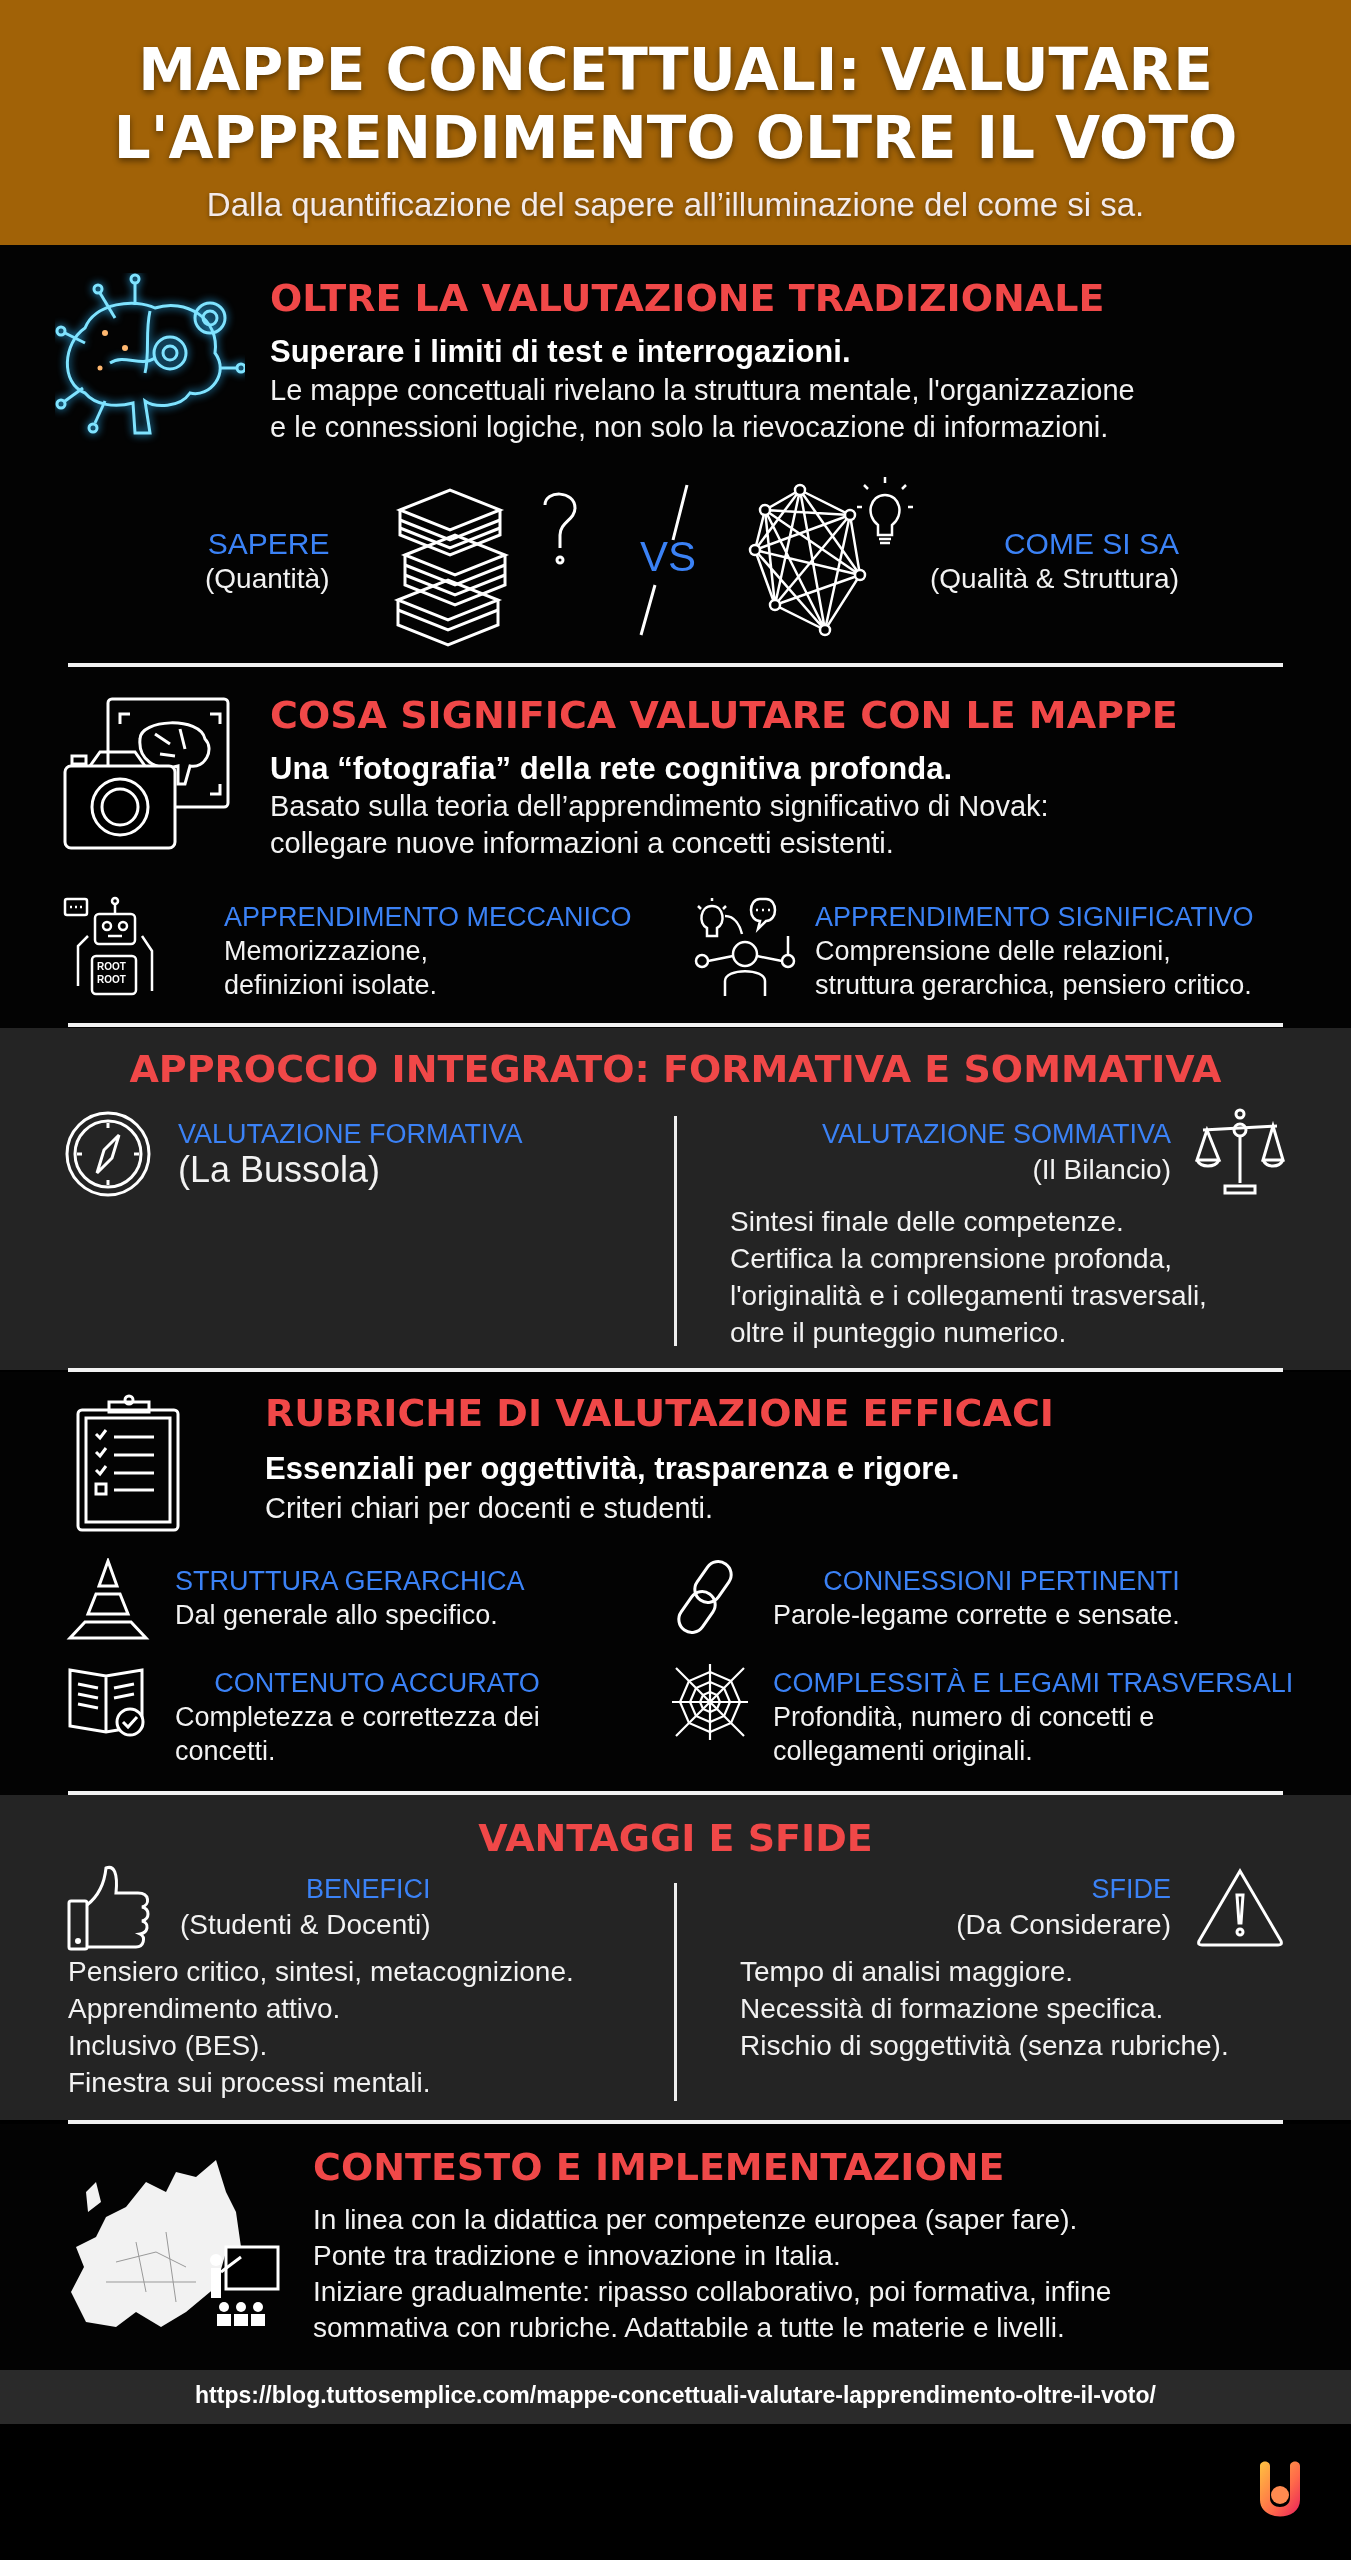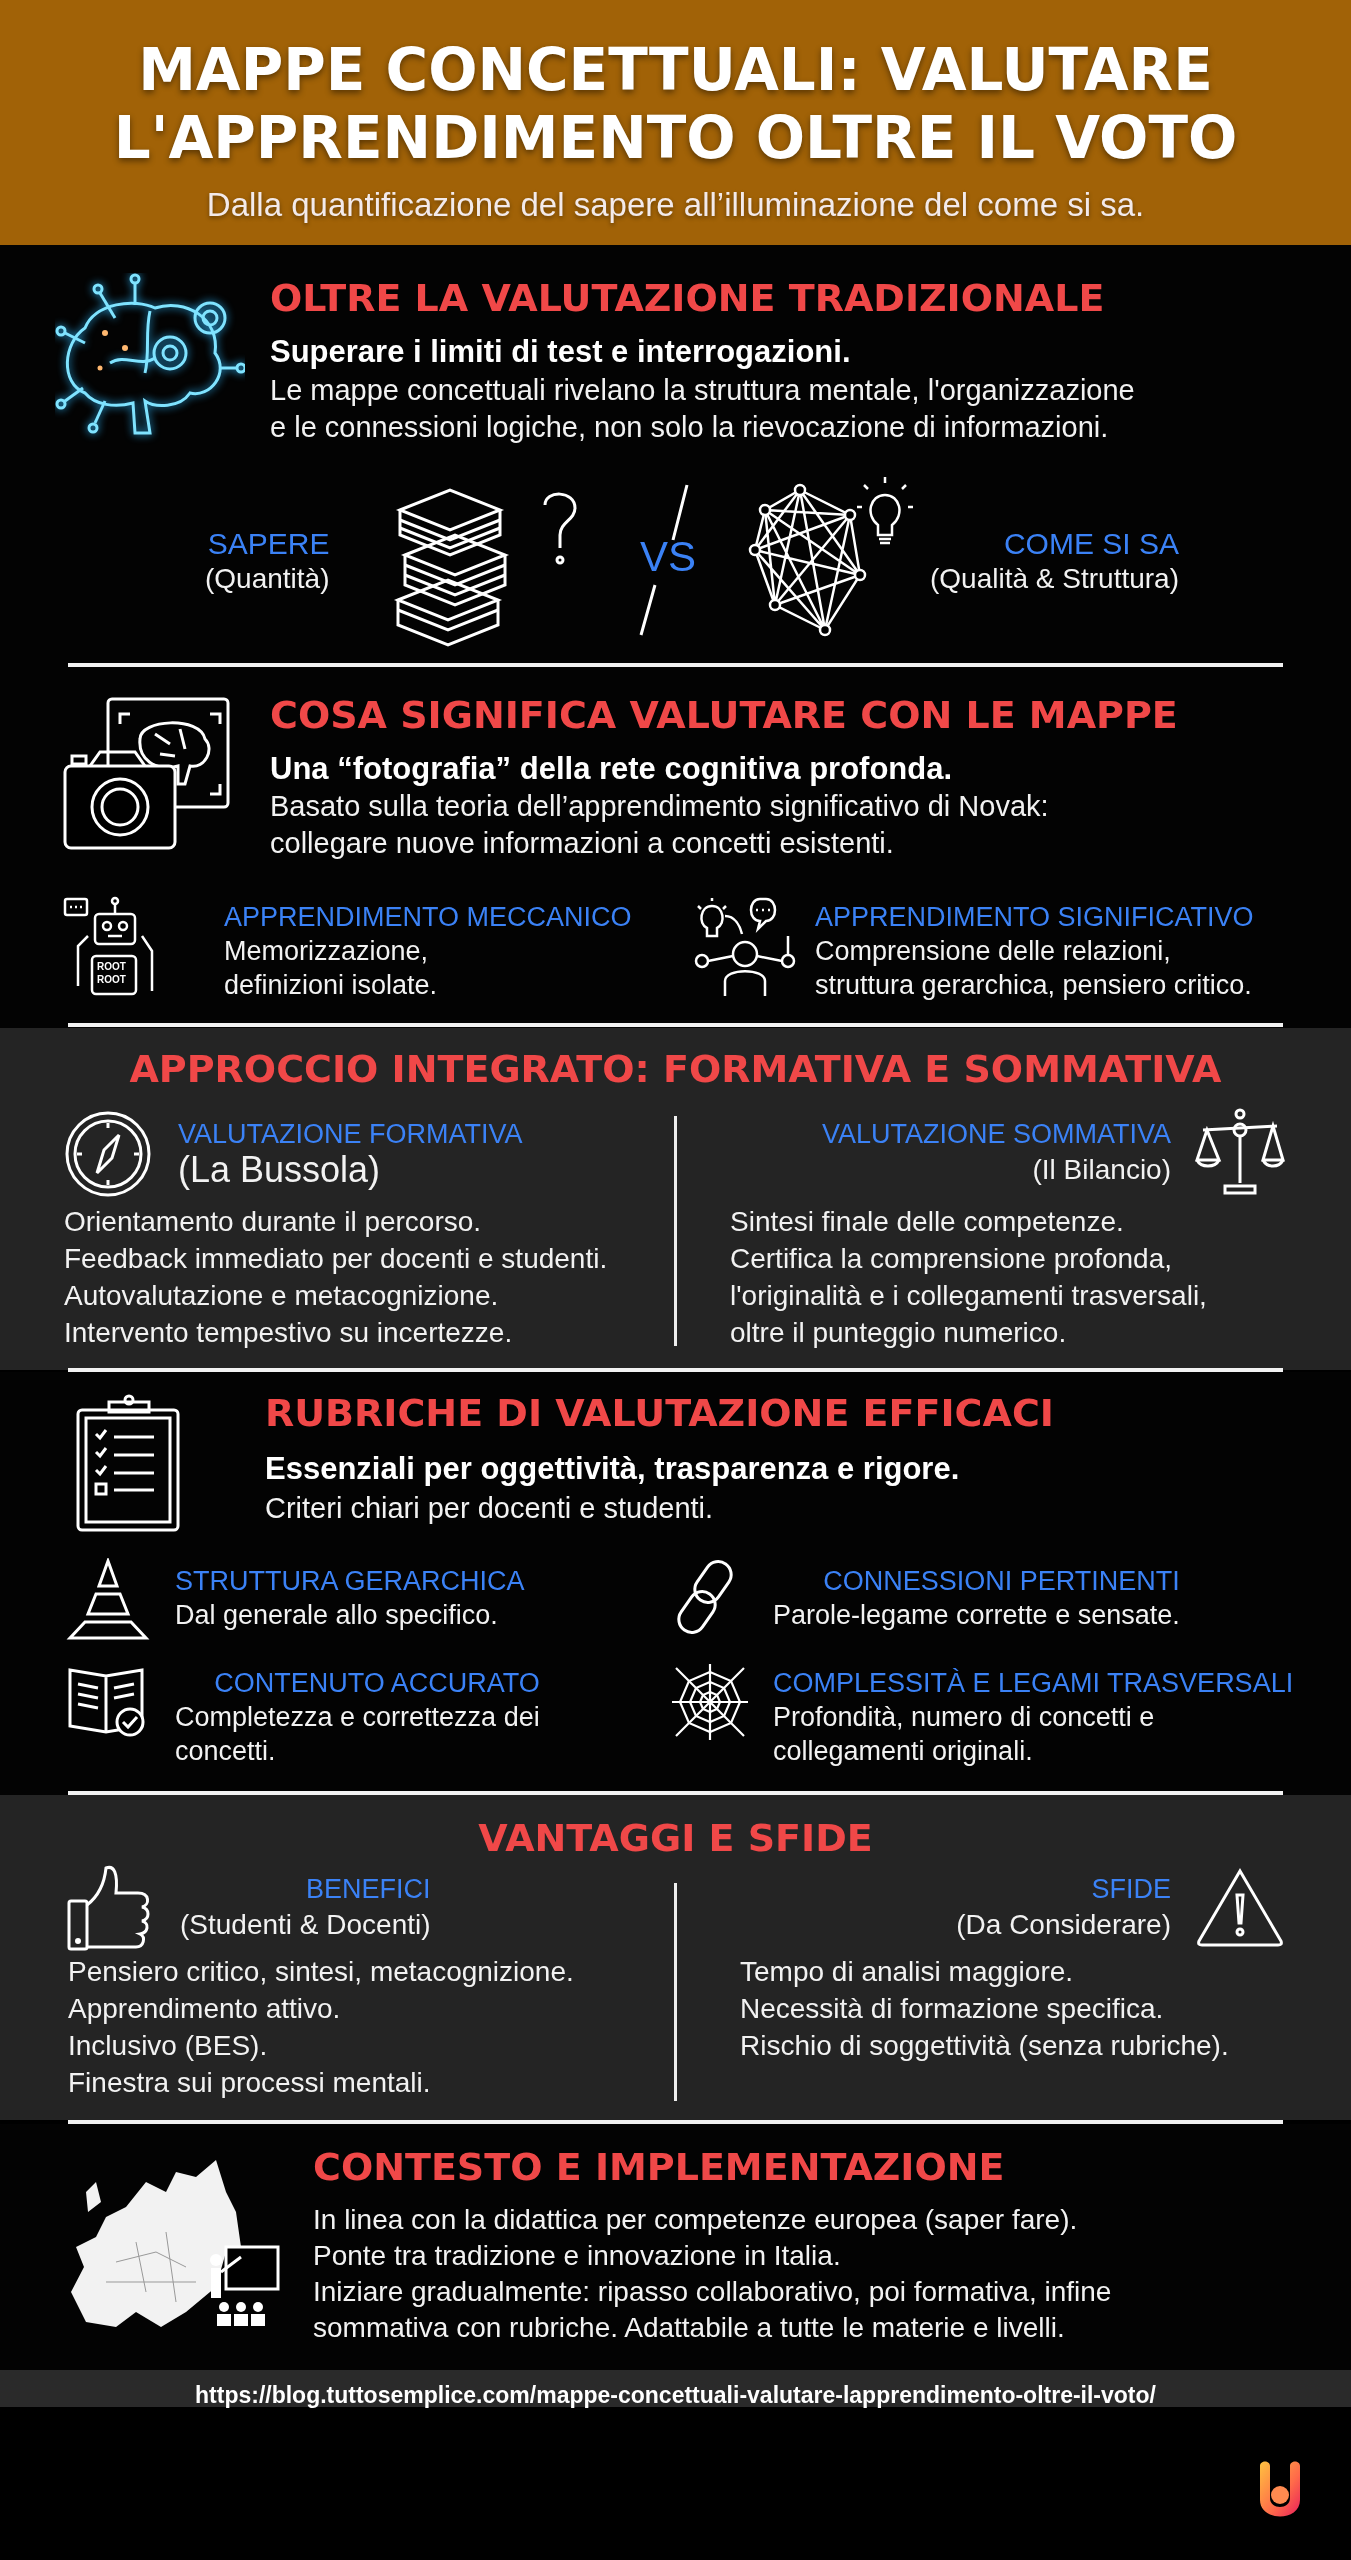--- a/index.html
+++ b/index.html
@@ -203,26 +203,20 @@
       <circle cx="44" cy="44" r="41"></circle>
         <circle cx="44" cy="44" r="33"></circle>
       <path d="M55 25 L48 48 L33 63 L40 40Z"></path>
       <path d="M44 13 L44 18 M44 70 L44 75 M13 44 L18 44 M70 44 L75 44"></path>
     </svg>
   </div>
   <div class="abs" style="left:178px;top:90px;">
     <div class="subh">VALUTAZIONE FORMATIVA</div>
     <div class="body" style="font-size:36px;">(La Bussola)</div>
   </div>
-  <div class="abs body" style="left:64px;top:175px;font-size:28px;line-height:37px;">
-    <div>Orientamento durante il percorso.</div>
-    <div>Feedback immediato per docenti e studenti.</div>
-    <div>Autovalutazione e metacognizione.</div>
-    <div>Intervento tempestivo su incertezze.</div>
-  </div>
   <div class="vline" style="left:674px;top:88px;height:230px;"></div>
   <div class="abs" style="right:180px;top:90px;text-align:right;">
     <div class="subh">VALUTAZIONE SOMMATIVA</div>
     <div class="body" style="font-size:28px;">(Il Bilancio)</div>
   </div>
   <div class="abs" style="left:1195px;top:80px;">
     <svg width="90" height="90" viewBox="0 0 90 90" fill="none" stroke="#fff" stroke-width="3">
       <circle cx="45" cy="6" r="4"></circle>
         <circle cx="45" cy="22" r="6"></circle>
       <path d="M8 22 L82 18 M45 28 L45 75 M30 78 L60 78 L60 85 L30 85Z"></path>
@@ -370,21 +364,21 @@
   </div>
   <div class="abs h2" style="left:313px;top:20px;">CONTESTO E IMPLEMENTAZIONE</div>
   <div class="abs body" style="left:313px;top:78px;font-size:28px;line-height:36px;">
     <div>In linea con la didattica per competenze europea (saper fare).</div>
     <div>Ponte tra tradizione e innovazione in Italia.</div>
     <div>Iniziare gradualmente: ripasso collaborativo, poi formativa, infine</div>
     <div>sommativa con rubriche. Adattabile a tutte le materie e livelli.</div>
   </div>
 </div>
 
-<div class="section" style="top:2370px;height:37px;background:#2a2a2a;text-align:center;line-height:50px;">
+<div class="section" style="top:2370px;height:54px;background:#2a2a2a;text-align:center;line-height:50px;">
   <span class="url">https://blog.tuttosemplice.com/mappe-concettuali-valutare-lapprendimento-oltre-il-voto/</span>
 </div>
 
 <div class="abs" style="left:1250px;top:2460px;">
   <svg width="60" height="64" viewBox="0 0 60 64">
     <defs>
         <linearGradient id="lg" x1="0" y1="0" x2="1" y2="1">
           <stop offset="0" stop-color="#ffc240"></stop>
           <stop offset=".6" stop-color="#ff6a4a"></stop>
           <stop offset="1" stop-color="#e8205a"></stop>

